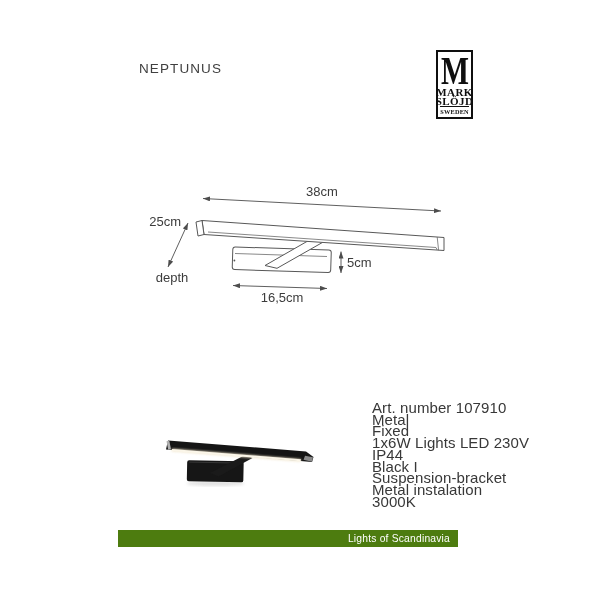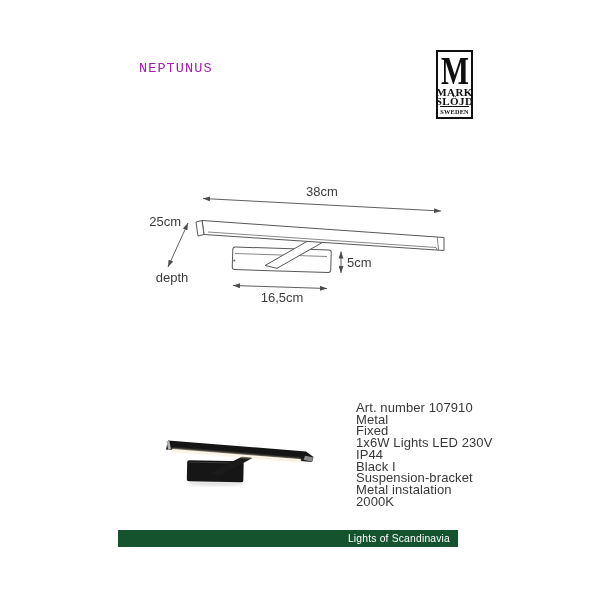--- a/index.html
+++ b/index.html
@@ -1,21 +1,21 @@
 <!DOCTYPE html>
 <html><head>
 <meta charset="utf-8">
 <style>
   html,body{margin:0;padding:0;}
   body{width:600px;height:600px;background:#ffffff;position:relative;
        font-family:"Liberation Sans",sans-serif;overflow:hidden;}
   .page{position:absolute;inset:0;background:#fff;}
 
   .title{position:absolute;left:139px;top:61px;font-size:13.5px;
-         letter-spacing:1.1px;color:#a21caf;font-family:Liberation Mono, monospace;}
+         letter-spacing:1.1px;color:#404040;}
 
   
   .logo{position:absolute;left:436px;top:50px;width:37px;height:69px;
         border:2px solid #0f0f0f;box-sizing:border-box;background:#fff;
         display:flex;flex-direction:column;align-items:center;
         font-family:"Liberation Serif",serif;color:#0f0f0f;}
   .logo-m{font-size:40px;font-weight:700;line-height:35px;
           transform:scaleX(.74);transform-origin:center top;margin-top:1px;}
   .logo-word{font-size:11px;font-weight:700;line-height:8.6px;letter-spacing:.4px;}
   .logo-sweden{font-size:6.3px;font-weight:700;line-height:7px;letter-spacing:.2px;
@@ -25,25 +25,25 @@
   
   svg{position:absolute;overflow:visible;}
   .drawing{left:130px;top:180px;}
   .drawing .obj{fill:#ffffff;stroke:#585858;stroke-width:1;stroke-linejoin:round;}
   .drawing .thin{fill:none;stroke:#6a6a6a;stroke-width:.8;}
   .drawing .dim{stroke:#4d4d4d;stroke-width:.9;fill:none;}
   .drawing text{font-family:"Liberation Sans",sans-serif;font-size:13px;fill:#3c3c3c;}
 
   .photo{left:135px;top:395px;}
 
-  .specs{position:absolute;left:356px;top:402px;font-size:13px;
+  .specs{position:absolute;left:372px;top:402px;font-size:15px;
          line-height:11.7px;color:#383838;letter-spacing:.1px;}
 
   .footer{position:absolute;left:118px;top:530px;width:340px;height:17px;
-          background:#14532d;display:flex;align-items:center;justify-content:flex-end;
+          background:#4d7c0f;display:flex;align-items:center;justify-content:flex-end;
           padding-right:8px;box-sizing:border-box;}
   .footer span{color:#ffffff;font-size:10.3px;letter-spacing:.2px;}
 </style>
 </head>
 <body>
 
 <div class="page">
 
   <div class="title">NEPTUNUS</div>
 
@@ -132,20 +132,20 @@
 
   <div class="specs">
     <div>Art. number 107910</div>
     <div>Metal</div>
     <div>Fixed</div>
     <div>1x6W Lights LED 230V</div>
     <div>IP44</div>
     <div>Black I</div>
     <div>Suspension-bracket</div>
     <div>Metal instalation</div>
-    <div>2000K</div>
+    <div>3000K</div>
   </div>
 
   <div class="footer">
     <span>Lights of Scandinavia</span>
   </div>
 
 </div>
 
 </body></html>

